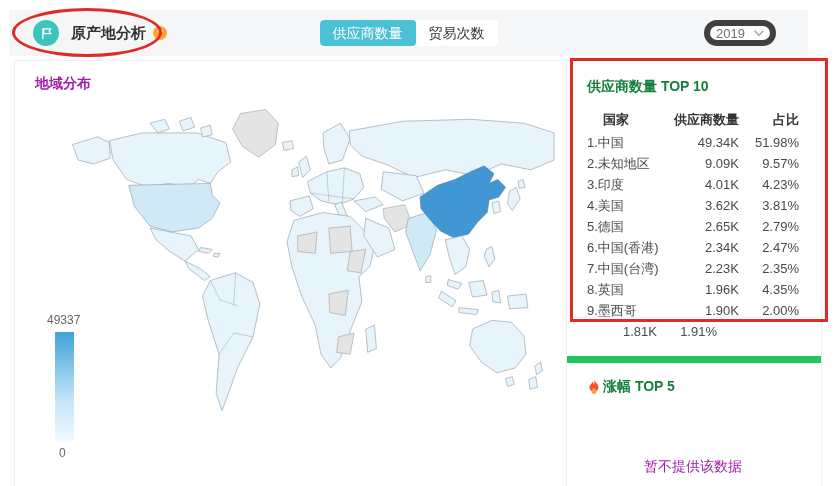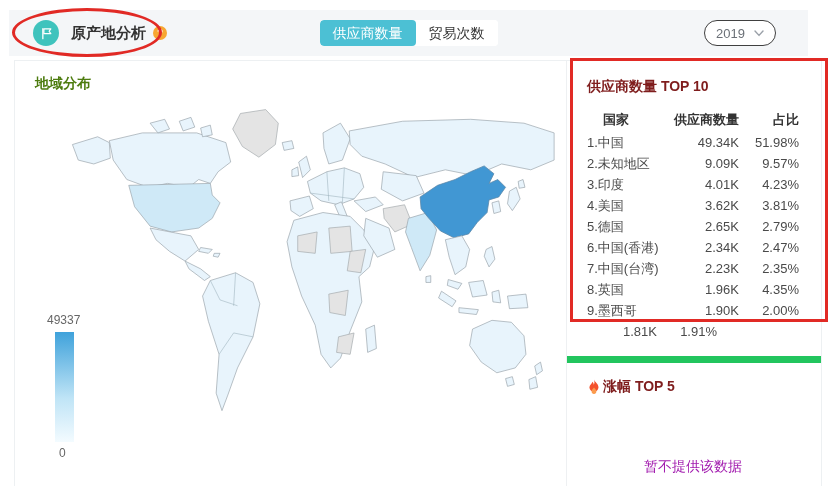--- a/index.html
+++ b/index.html
@@ -16,49 +16,49 @@
   .page-title { font-size:15px; font-weight:bold; margin-left:12px; color:#333; }
   .help-icon { width:14px; height:14px; border-radius:50%; background:#f7a731; color:#fff;
     font-size:10px; font-weight:bold; display:flex; align-items:center; justify-content:center;
     margin-left:7px; }
   .tabs { position:absolute; left:50%; top:50%; transform:translate(-50%,-50%);
     display:flex; background:#fff; border-radius:4px; overflow:hidden; }
   .tab { font-size:14px; padding:5px 13px; line-height:16px; background:#fff; color:#333;
     border:none; cursor:pointer; font-family:inherit; }
   .tab.active { background:#4cc0d4; color:#fff; border-radius:4px; }
   .year-select { margin-left:auto; margin-right:32px; width:72px; height:26px; background:#fff;
-    border:1px solid #404040; border-radius:13px; display:flex; align-items:center;
+    border:6px solid #404040; border-radius:13px; display:flex; align-items:center;
     justify-content:center; gap:9px; cursor:pointer; }
   .year-select span { font-size:13px; color:#6b7077; }
 
   
   .card { position:absolute; left:14px; top:60px; width:808px; height:426px;
     background:#fff; border:1px solid #edf0f2; border-bottom:none; }
 
   
   .map-sec { position:absolute; left:0; top:0; width:551px; height:100%; }
-  .map-title { position:absolute; left:20px; top:14px; font-size:14px; font-weight:bold; color:#4d7c0f; }
+  .map-title { position:absolute; left:20px; top:14px; font-size:14px; font-weight:bold; color:#a21caf; }
   .world-map { position:absolute; left:38px; top:38px; width:505px; height:330px; }
   .legend { position:absolute; left:24px; top:252px; width:60px; }
   .legend-max { font-size:12px; color:#666; margin-left:8px; }
   .legend-bar { width:19px; height:110px; margin:5px 0 4px 16px;
     background:linear-gradient(to bottom,#3fa2db 0%,#bfe4f6 60%,#f3fbff 100%); }
   .legend-min { font-size:12px; color:#666; margin-left:20px; }
 
   
   .land  { fill:#e8f4fc; stroke:#99a3ab; stroke-width:.7; stroke-linejoin:round; }
   .land-md { fill:#cfe9f7; stroke:#99a3ab; stroke-width:.7; stroke-linejoin:round; }
   .land-un { fill:#e4e4e4; stroke:#a3a9ad; stroke-width:.7; stroke-linejoin:round; }
   .china { stroke:#5a86a8; stroke-width:.8; stroke-linejoin:round; }
   .inner-border { fill:none; stroke:#9fb3bd; stroke-width:.6; }
 
   
   .panel { position:absolute; left:551px; top:0; right:0; bottom:0; border-left:1px solid #eef0f2; }
   .top10 { padding:17px 22px 14px 20px; }
-  .panel-title { font-size:14px; font-weight:bold; color:#7f1d1d; }
+  .panel-title { font-size:14px; font-weight:bold; color:#15803d; }
   .trow { display:flex; line-height:21px; font-size:13px; color:#4a4a4a; }
   .trow.head { font-weight:bold; color:#333; margin-top:13px; margin-bottom:2px;padding-left:16px; }
   .trow .c1 { flex:1; text-align:left; }
   .trow .c2 { width:70px; text-align:right; }
   .trow .c3 { width:60px; text-align:right; }
   .rise { border-top:7px solid #22c55e; padding:15px 22px 0 20px; }
   .rise-head { display:flex; align-items:center; }
   .rise-head svg { margin-right:2px; }
   .empty-text { text-align:center; color:#a21caf; font-size:14px; margin-top:62px; }
 

